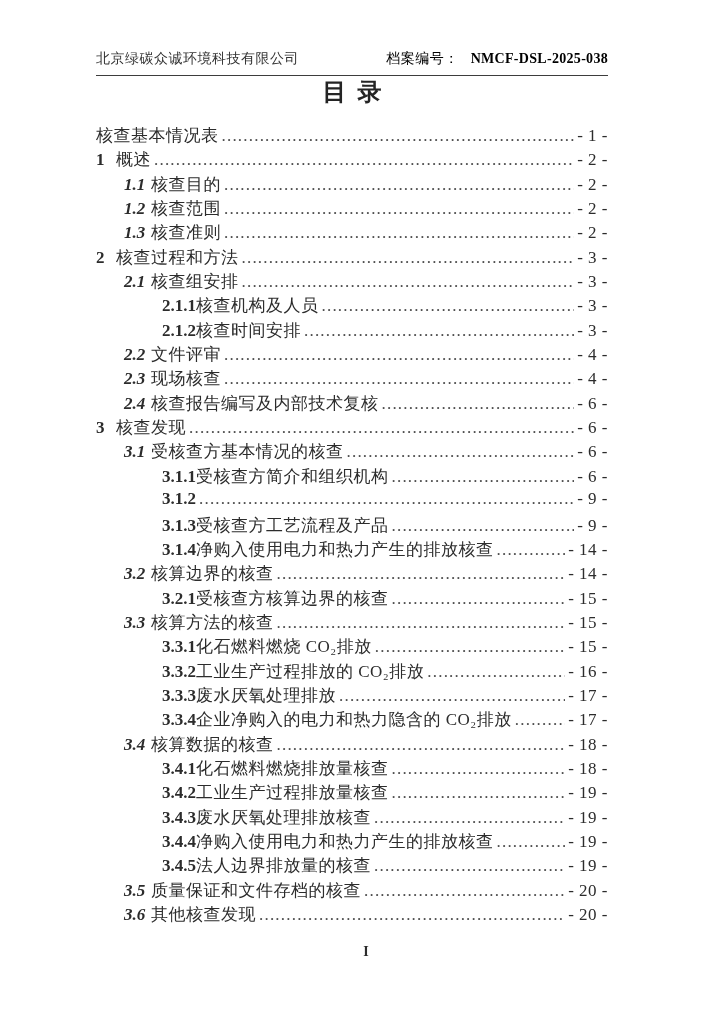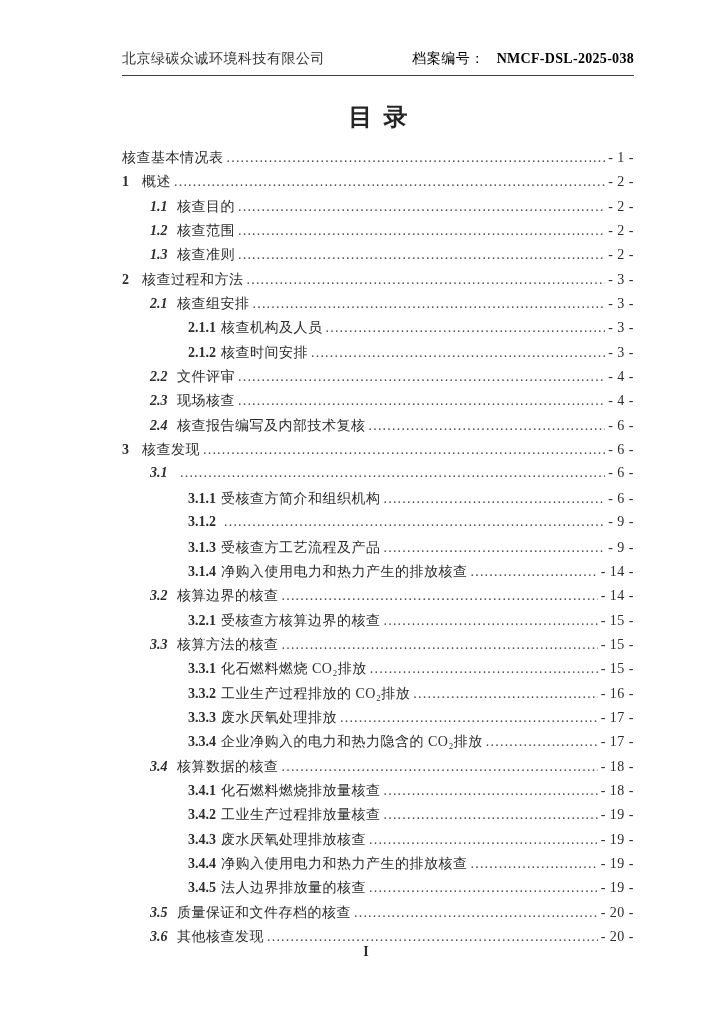--- a/index.html
+++ b/index.html
@@ -14,21 +14,21 @@
   }
   .page {
     position: relative;
     width: 723px;
     height: 1024px;
     background: #ffffff;
     box-sizing: border-box;
   }
   .content {
     position: absolute;
-    left: 122px;
+    left: 96px;
     width: 512px;
     top: 0;
   }
   .doc-header {
     display: flex;
     justify-content: space-between;
     align-items: baseline;
     margin-top: 50px;
     padding-bottom: 7px;
     border-bottom: 1.4px solid #3d3d3d;
@@ -39,36 +39,35 @@
     font-weight: 500;
     color: #333333;
   }
   .archive {
     white-space: nowrap;
     color: #000000;
   }
   .archive .label { font-weight: 500; margin-right: 8px; }
   .archive .value { font-weight: 700; letter-spacing: 0.3px; }
   .doc-title {
-    margin-top: 25px;
     text-align: center;
     font-size: 24px;
     font-weight: 700;
     letter-spacing: 0.45em;
     text-indent: 0.45em;
     color: #242424;
   }
   .toc {
     margin-top: 16px;
   }
   .toc-entry {
     display: flex;
     align-items: baseline;
     height: 24.35px;
-    font-size: 14px;
+    font-size: 17px;
     cursor: pointer;
     color: #2c2c2c;
   }
   .toc-entry .num {
     display: inline-block;
     font-weight: 600;
     white-space: nowrap;
     flex: 0 0 auto;
   }
   .lvl0 { padding-left: 0; }
@@ -196,20 +195,21 @@
           <span class="pagenum">- 6 -</span>
         </div>
         <div class="toc-entry lvl0">
           <span class="num">3</span>
           <span class="title">核查发现</span>
           <span class="dots">........................................................................................................................................................................................................</span>
           <span class="pagenum">- 6 -</span>
         </div>
         <div class="toc-entry lvl1">
           <span class="num">3.1</span>
+          <span class="title">受核查方基本情况的核查</span>
           <span class="dots">........................................................................................................................................................................................................</span>
           <span class="pagenum">- 6 -</span>
         </div>
         <div class="toc-entry lvl2">
           <span class="num">3.1.1</span>
           <span class="title">受核查方简介和组织机构</span>
           <span class="dots">........................................................................................................................................................................................................</span>
           <span class="pagenum">- 6 -</span>
         </div>
         <div class="toc-entry lvl2">

